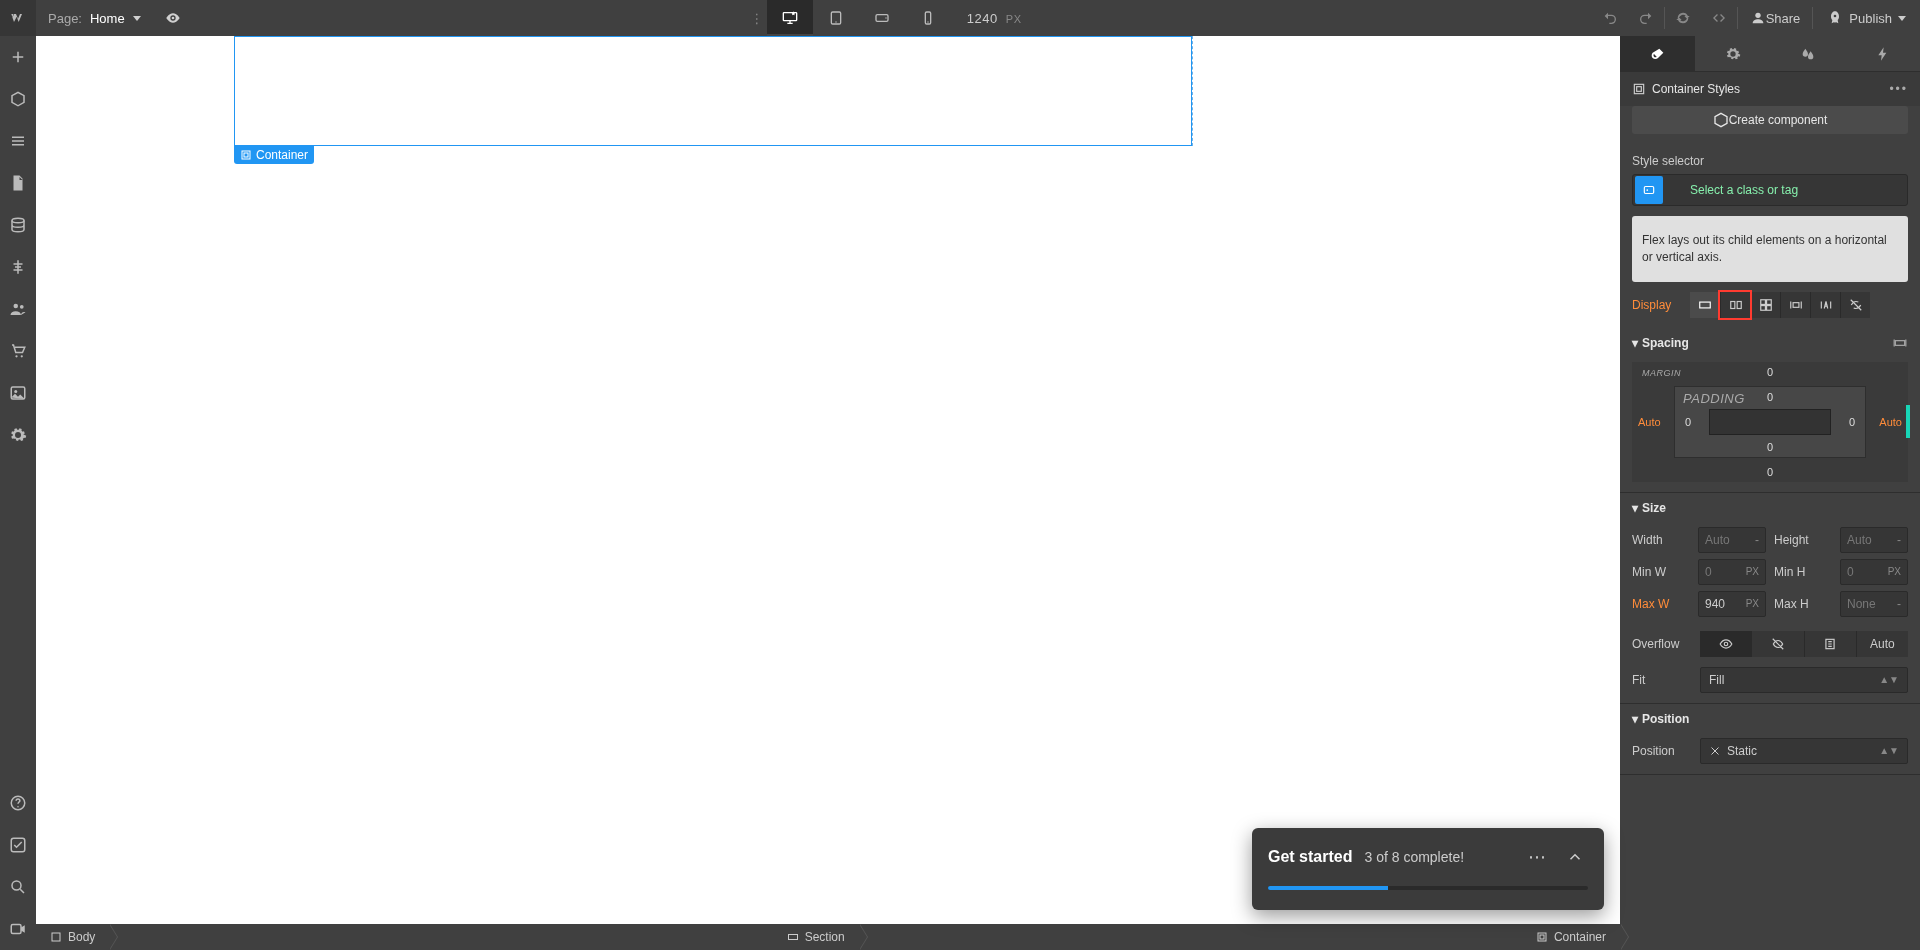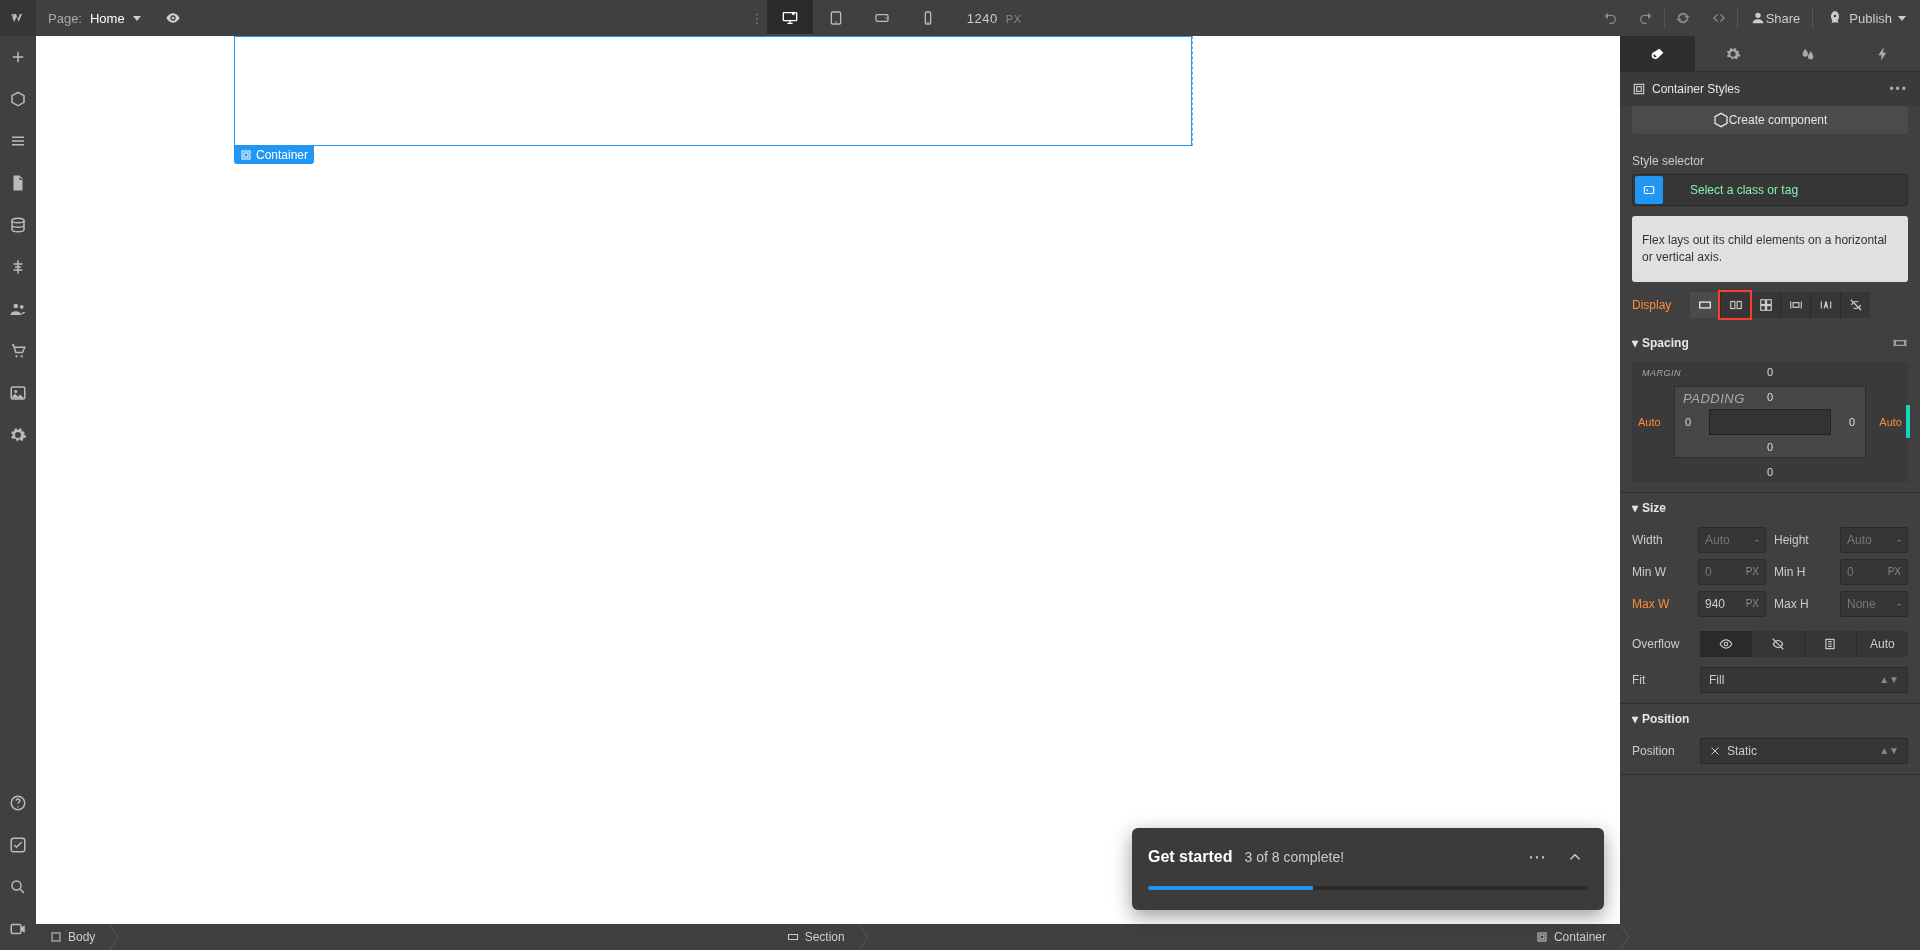--- a/index.html
+++ b/index.html
@@ -112,21 +112,21 @@
 .position-row { display:flex; align-items:center; padding:4px 12px 10px; gap:8px; }
 .position-row .lbl { flex:0 0 60px; color:#ccc; }
 
 
 .bottombar { position:absolute; left:36px; right:300px; bottom:0; height:26px; background:#404040; display:flex; align-items:center; font-size:12px; color:#ccc;justify-content:space-between; }
 .crumb { display:flex; align-items:center; gap:6px; padding:0 14px 0 10px; height:26px; position:relative; }
 .crumb::after { content:""; position:absolute; right:-8px; top:0; width:0; height:0; border-top:13px solid transparent; border-bottom:13px solid transparent; border-left:8px solid #404040; filter:drop-shadow(1px 0 0 #555); }
 .crumb:first-child { padding-left:14px; }
 
 
-.toast { position:absolute; right:316px; bottom:40px; width:472px; background:#3b3b3b; border-radius:6px; padding:14px 16px 20px; box-shadow:0 6px 20px rgba(0,0,0,.4); }
+.toast { position:absolute; right:316px; bottom:40px; width:352px; background:#3b3b3b; border-radius:6px; padding:14px 16px 20px; box-shadow:0 6px 20px rgba(0,0,0,.4); }
 .toast .trow { display:flex; align-items:center; gap:12px; }
 .toast .title { color:#fff; font-size:16px; font-weight:600; }
 .toast .sub { color:#ccc; font-size:14px; }
 .toast .tspacer { flex:1; }
 .toast .dots, .toast .chev { color:#ccc; font-size:18px; padding:4px; }
 .toast .bar { margin-top:14px; height:4px; background:#2a2a2a; border-radius:2px; overflow:hidden; }
 .toast .bar .fill { height:100%; background:#2196f3; width:37.5%; }
 
 svg { display:block; }
 .ico { width:16px; height:16px; fill:currentColor; }

